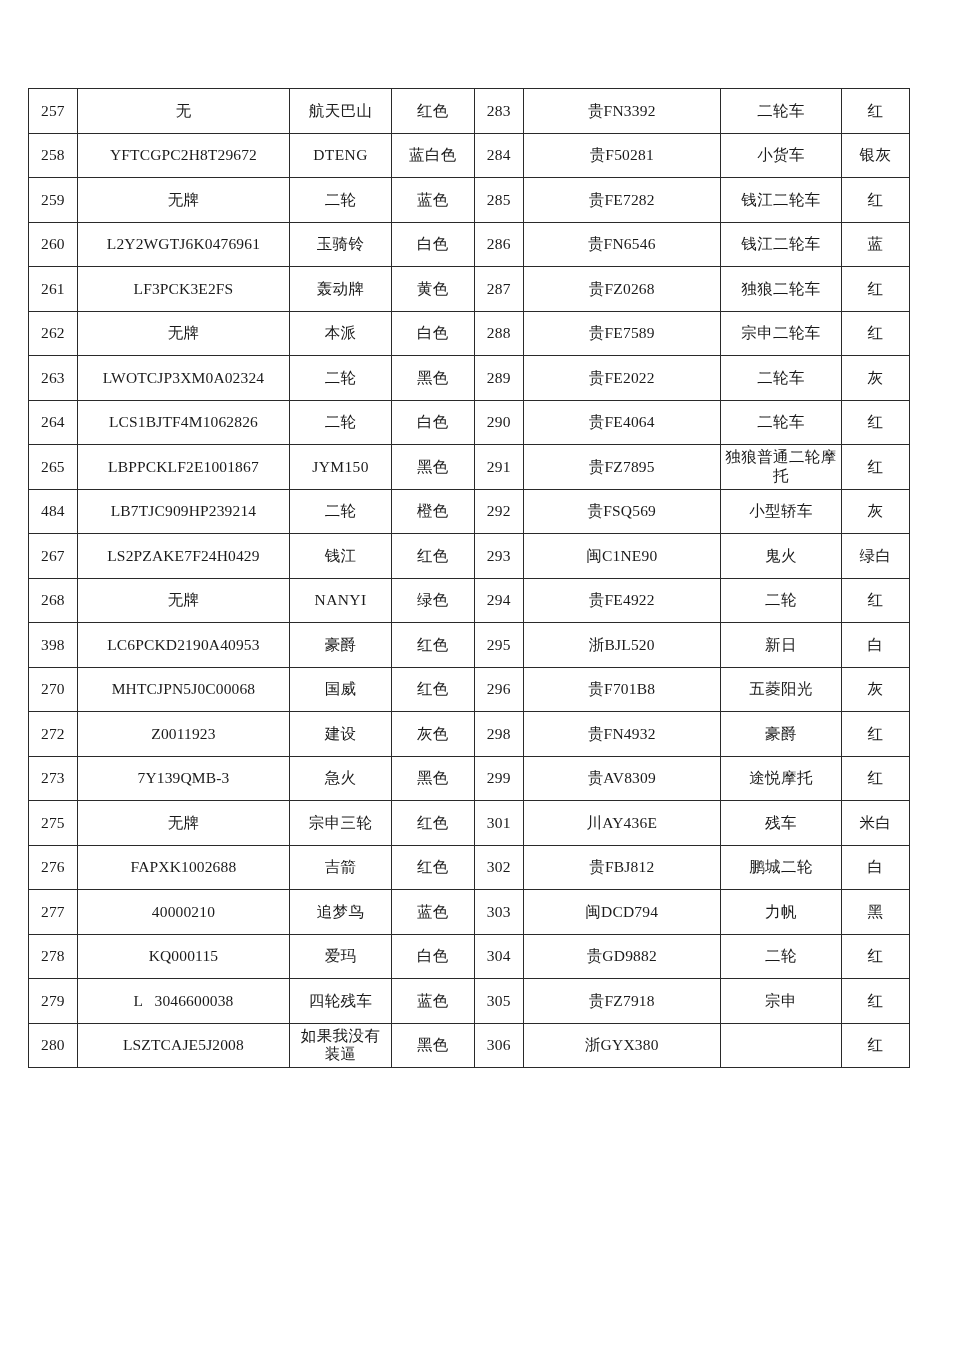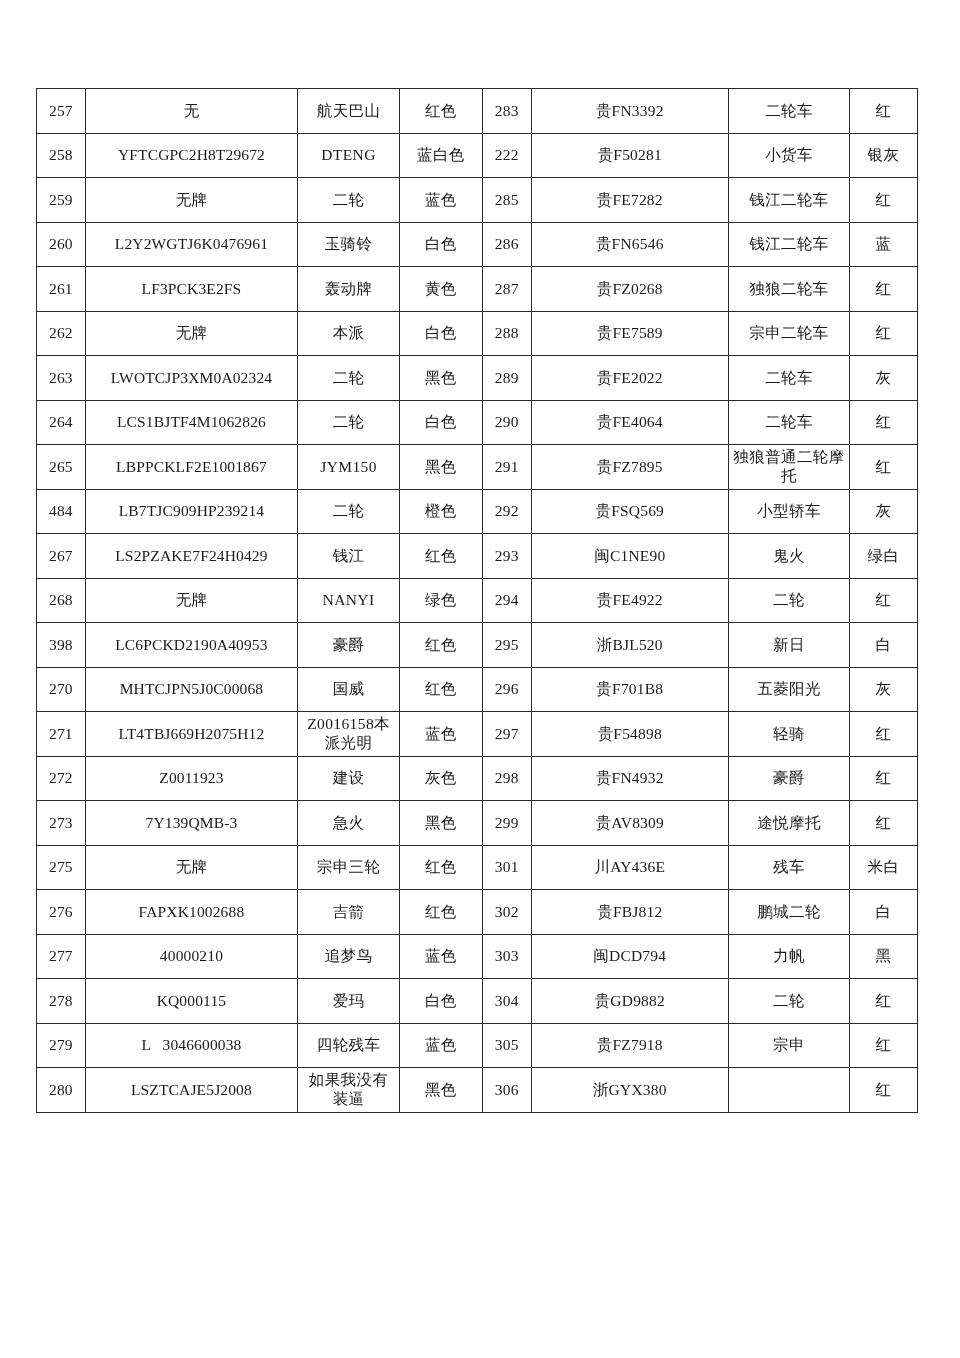--- a/index.html
+++ b/index.html
@@ -13,21 +13,21 @@
     height: 1358px;
     font-family: "Liberation Serif", "DejaVu Serif", serif;
     color: #1a1a1a;
     -webkit-font-smoothing: antialiased;
   }
   .page {
     position: relative;
     width: 960px;
     height: 1358px;
     box-sizing: border-box;
-    padding: 88px 28px 0 36px;
+    padding: 88px 28px 0 28px;
   }
   table.registry {
     border-collapse: collapse;
     table-layout: fixed;
     width: 882px;
     margin: 0;
     border: 1.6px solid #171717;
   }
   table.registry td {
     border: 1.1px solid #2a2a2a;
@@ -99,21 +99,21 @@
           <td class="idx2">283</td>
           <td class="plate">贵FN3392</td>
           <td class="type">二轮车</td>
           <td class="color2">红</td>
         </tr>
         <tr>
           <td class="idx">258</td>
           <td class="vin">YFTCGPC2H8T29672</td>
           <td class="brand">DTENG</td>
           <td class="color">蓝白色</td>
-          <td class="idx2">222</td>
+          <td class="idx2">284</td>
           <td class="plate">贵F50281</td>
           <td class="type">小货车</td>
           <td class="color2">银灰</td>
         </tr>
         <tr>
           <td class="idx">259</td>
           <td class="vin">无牌</td>
           <td class="brand">二轮</td>
           <td class="color">蓝色</td>
           <td class="idx2">285</td>
@@ -225,30 +225,20 @@
           <td class="idx">270</td>
           <td class="vin">MHTCJPN5J0C00068</td>
           <td class="brand">国威</td>
           <td class="color">红色</td>
           <td class="idx2">296</td>
           <td class="plate">贵F701B8</td>
           <td class="type">五菱阳光</td>
           <td class="color2">灰</td>
         </tr>
         <tr>
-          <td class="idx">271</td>
-          <td class="vin">LT4TBJ669H2075H12</td>
-          <td class="brand">Z0016158本派光明</td>
-          <td class="color">蓝色</td>
-          <td class="idx2">297</td>
-          <td class="plate">贵F54898</td>
-          <td class="type">轻骑</td>
-          <td class="color2">红</td>
-        </tr>
-        <tr>
           <td class="idx">272</td>
           <td class="vin">Z0011923</td>
           <td class="brand">建设</td>
           <td class="color">灰色</td>
           <td class="idx2">298</td>
           <td class="plate">贵FN4932</td>
           <td class="type">豪爵</td>
           <td class="color2">红</td>
         </tr>
         <tr>

